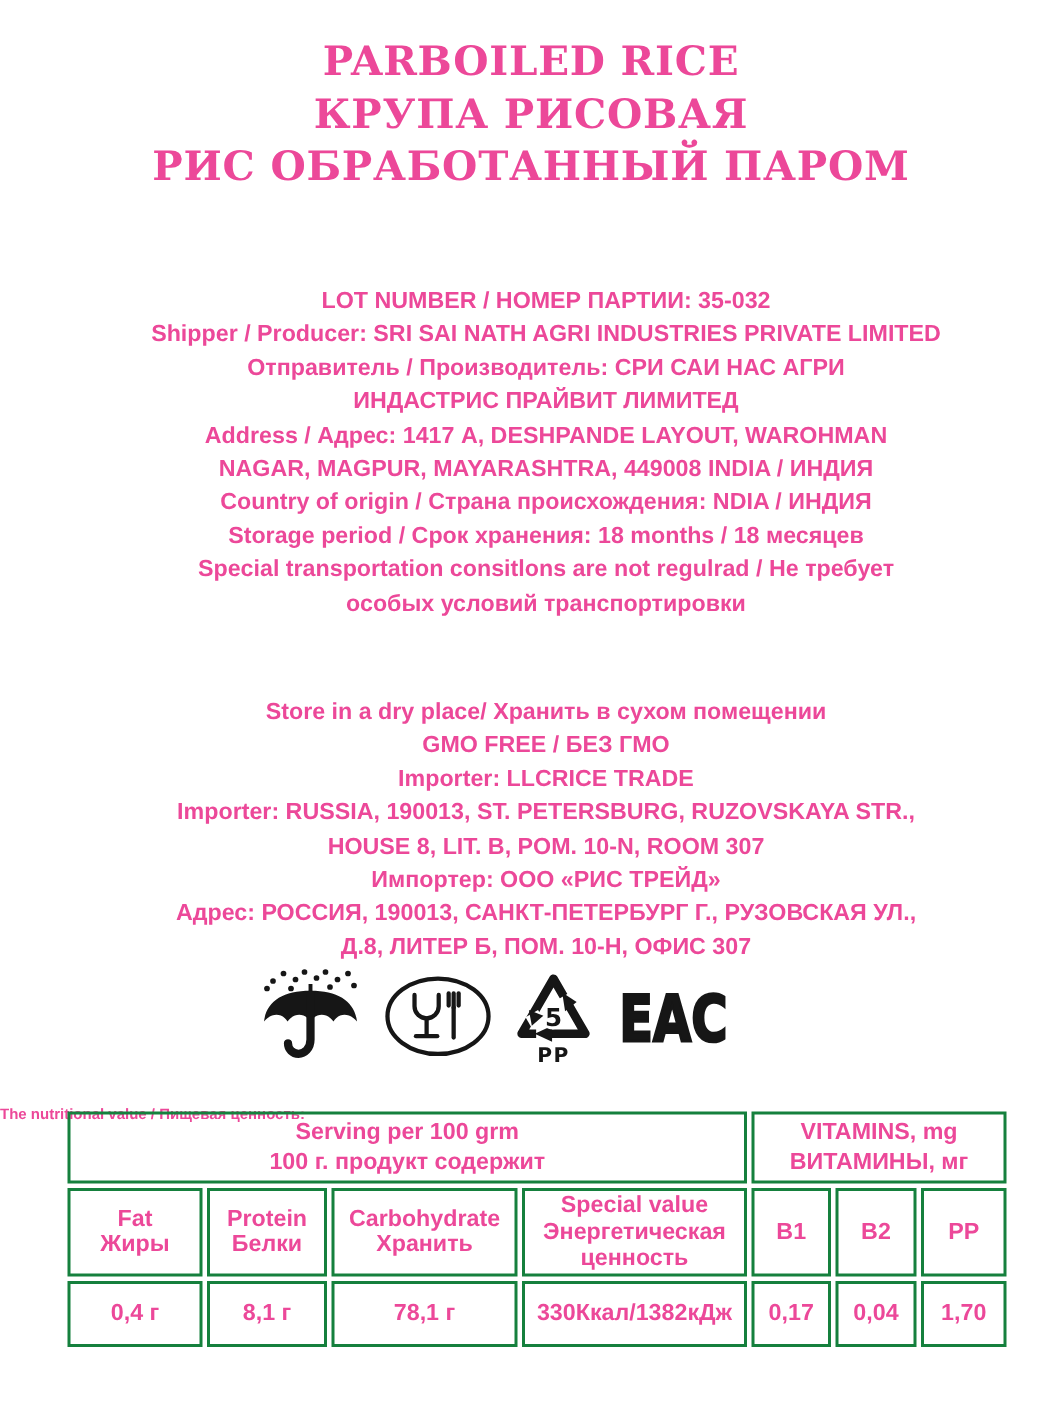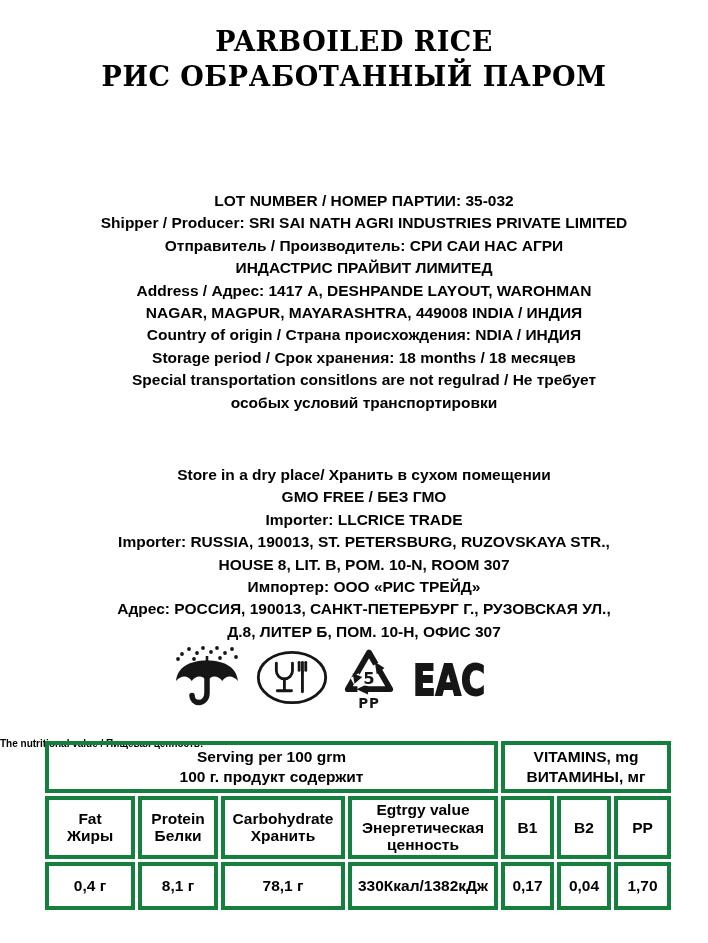--- a/index.html
+++ b/index.html
@@ -1,21 +1,21 @@
 <!DOCTYPE html>
 <html><head>
 <meta charset="utf-8">
 <style>
   html, body { margin: 0; padding: 0; background: #fff; }
   .page {
     position: relative;
     width: 708px;
     height: 943px;
     background: #ffffff;
-    color: #000000;
+    color: #ec4899;
     font-family: "Liberation Sans", sans-serif;
     overflow: hidden;
   }
   
   .title-block {
     position: absolute;
     top: 24px; left: 0; right: 0;
     text-align: center;
     font-family: "DejaVu Serif", serif;
     font-weight: bold;
@@ -58,21 +58,21 @@
   }
   table.nutrition {
     position: absolute;
     top: 738px; left: 42px;
     width: 626px;
     border-collapse: separate;
     border-spacing: 3px;
     table-layout: fixed;
   }
   table.nutrition td {
-    border: 4px solid #15803d;
+    border: 2px solid #15803d;
     text-align: center;
     vertical-align: middle;
     font-weight: bold;
     font-size: 15.5px;
     white-space: pre-line;
     padding: 1px 2px;
     overflow: hidden;
   }
   tr.row-group td { height: 42px; line-height: 20px; }
   tr.row-head  td { height: 52px; line-height: 17.5px; }
@@ -86,20 +86,21 @@
   col.c-pp    { width: 57px; }
   svg { display: block; }
 </style>
 </head>
 <body>
 
 <div class="page">
 
   <div class="title-block">
     <div>PARBOILED RICE</div>
+    <div>КРУПА РИСОВАЯ</div>
     <div>РИС ОБРАБОТАННЫЙ ПАРОМ</div>
   </div>
 
   <div class="info-block block-product">
     <div>LOT NUMBER / НОМЕР ПАРТИИ: 35-032</div>
     <div>Shipper / Producer: SRI SAI NATH AGRI INDUSTRIES PRIVATE LIMITED</div>
     <div>Отправитель / Производитель: СРИ САИ НАС АГРИ</div>
     <div>ИНДАСТРИС ПРАЙВИТ ЛИМИТЕД</div>
     <div>Address / Адрес: 1417 A, DESHPANDE LAYOUT, WAROHMAN</div>
     <div>NAGAR, MAGPUR, MAYARASHTRA, 449008 INDIA / ИНДИЯ</div>
@@ -201,21 +202,21 @@
       <td colspan="3">VITAMINS, mg
 ВИТАМИНЫ, мг</td>
     </tr>
     <tr class="row-head">
       <td>Fat
 Жиры</td>
       <td>Protein
 Белки</td>
       <td>Carbohydrate
 Хранить</td>
-      <td>Egtrgy value
+      <td>Special value
 Энергетическая
 ценность</td>
       <td>B1</td>
       <td>B2</td>
       <td>PP</td>
     </tr>
     <tr class="row-vals">
       <td>0,4 г</td>
       <td>8,1 г</td>
       <td>78,1 г</td>

